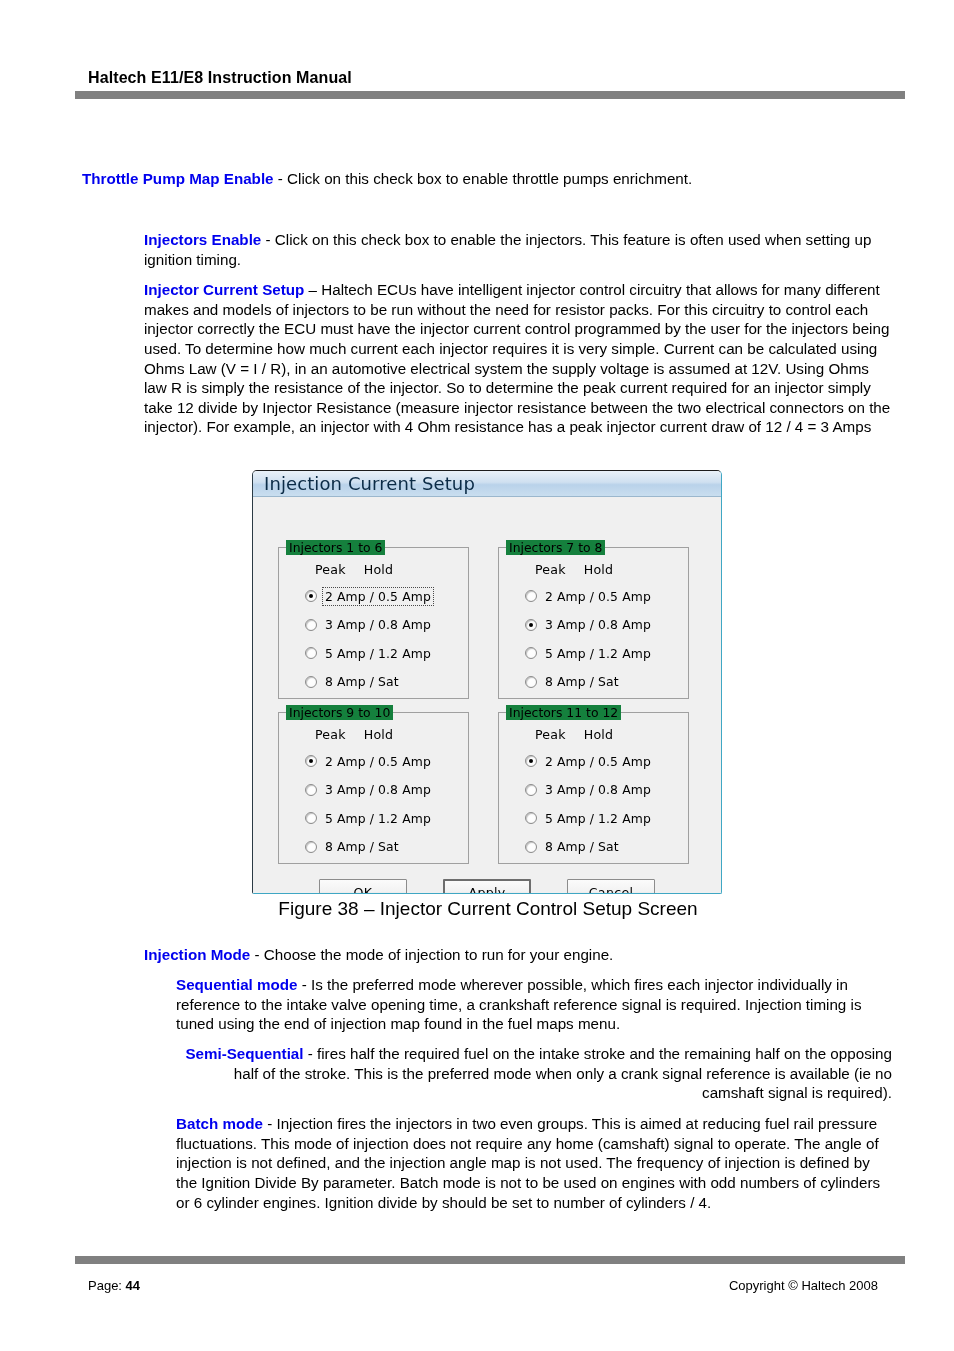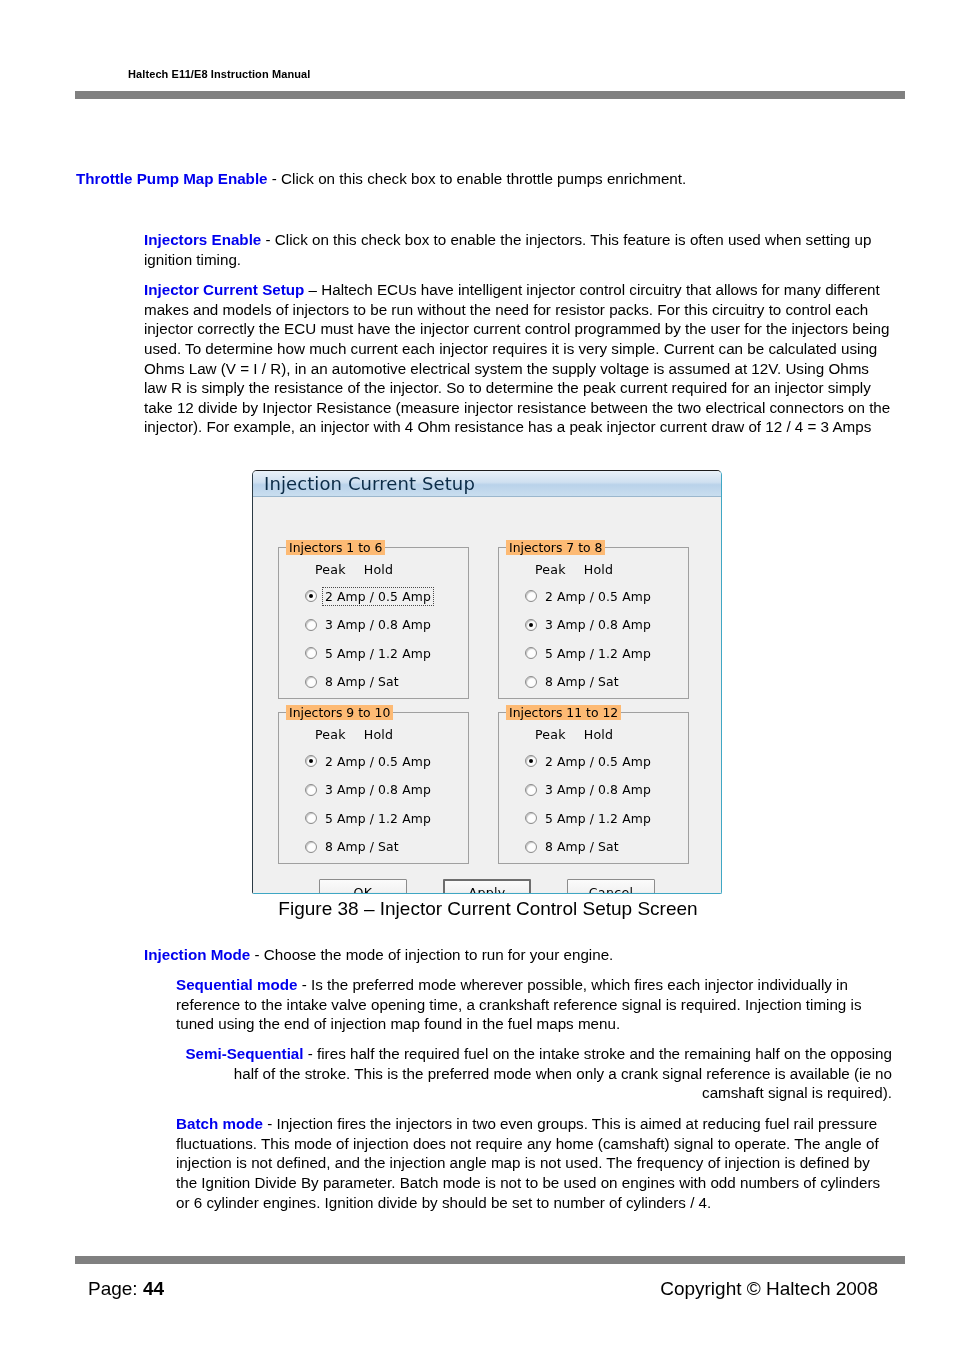--- a/index.html
+++ b/index.html
@@ -25,26 +25,25 @@
   }
 
   
   .page-header {
     position: absolute;
     left: 88px;
     top: 68px;
     width: 818px;
   }
   .page-header .hdr-title {
-    font-size: 11px;
+    font-size: 16px;
     font-weight: bold;
     letter-spacing: 0.1px;
     line-height: 1.2;
     white-space: nowrap;
-    margin-left: 40px;
   }
   .rule-top {
     position: absolute;
     left: 75px;
     top: 91px;
     width: 830px;
     height: 8px;
     background: #808080;
   }
 
@@ -58,21 +57,21 @@
   .para {
     font-size: 15.2px;
     line-height: 19.6px;
     text-align: left;
     color: #000000;
   }
   .lead {
     color: #0000ee;
     font-weight: bold;
   }
-  .lvl1 { position: absolute; left: 76px; width: 800px; }
+  .lvl1 { position: absolute; left: 82px; width: 800px; }
   .lvl2 { position: absolute; left: 144px; width: 748px; }
   .lvl3 { position: absolute; left: 176px; width: 716px; }
 
   #p-throttle  { top: 154px; }
   #p-injen     { top: 215px; }
   #p-curset    { top: 265px; }
   #p-injmode   { top: 930px; }
   #p-seq       { top: 960px; }
   #p-semiseq   { top: 1029px; text-align: right; }
   #p-batch     { top: 1099px; }
@@ -126,21 +125,21 @@
     position: absolute;
     box-sizing: border-box;
     border: 1px solid #a0a0a0;
     width: 191px;
     height: 152px;
   }
   .groupbox .gb-title {
     position: absolute;
     top: -8px;
     left: 7px;
-    background: #fdba74;
+    background: #15803d;
     padding: 0 3px;
     font-size: 12.4px;
     color: #000;
     white-space: nowrap;
     font-family: "DejaVu Sans", sans-serif;
   }
   #gb-1-6   { left: 25px;  top: 50px; }
   #gb-7-8   { left: 245px; top: 50px; }
   #gb-9-10  { left: 25px;  top: 215px; }
   #gb-11-12 { left: 245px; top: 215px; }
@@ -253,21 +252,21 @@
     height: 8px;
     background: #808080;
   }
   .page-footer {
     position: absolute;
     left: 88px;
     top: 1278px;
     width: 790px;
     display: flex;
     justify-content: space-between;
-    font-size: 19px;
+    font-size: 13px;
   }
   .page-footer .f-left  { white-space: nowrap; }
   .page-footer .f-left b { font-weight: bold; }
   .page-footer .f-right { white-space: nowrap; }
 </style>
 </head>
 <body>
 
 <div class="page">
 

